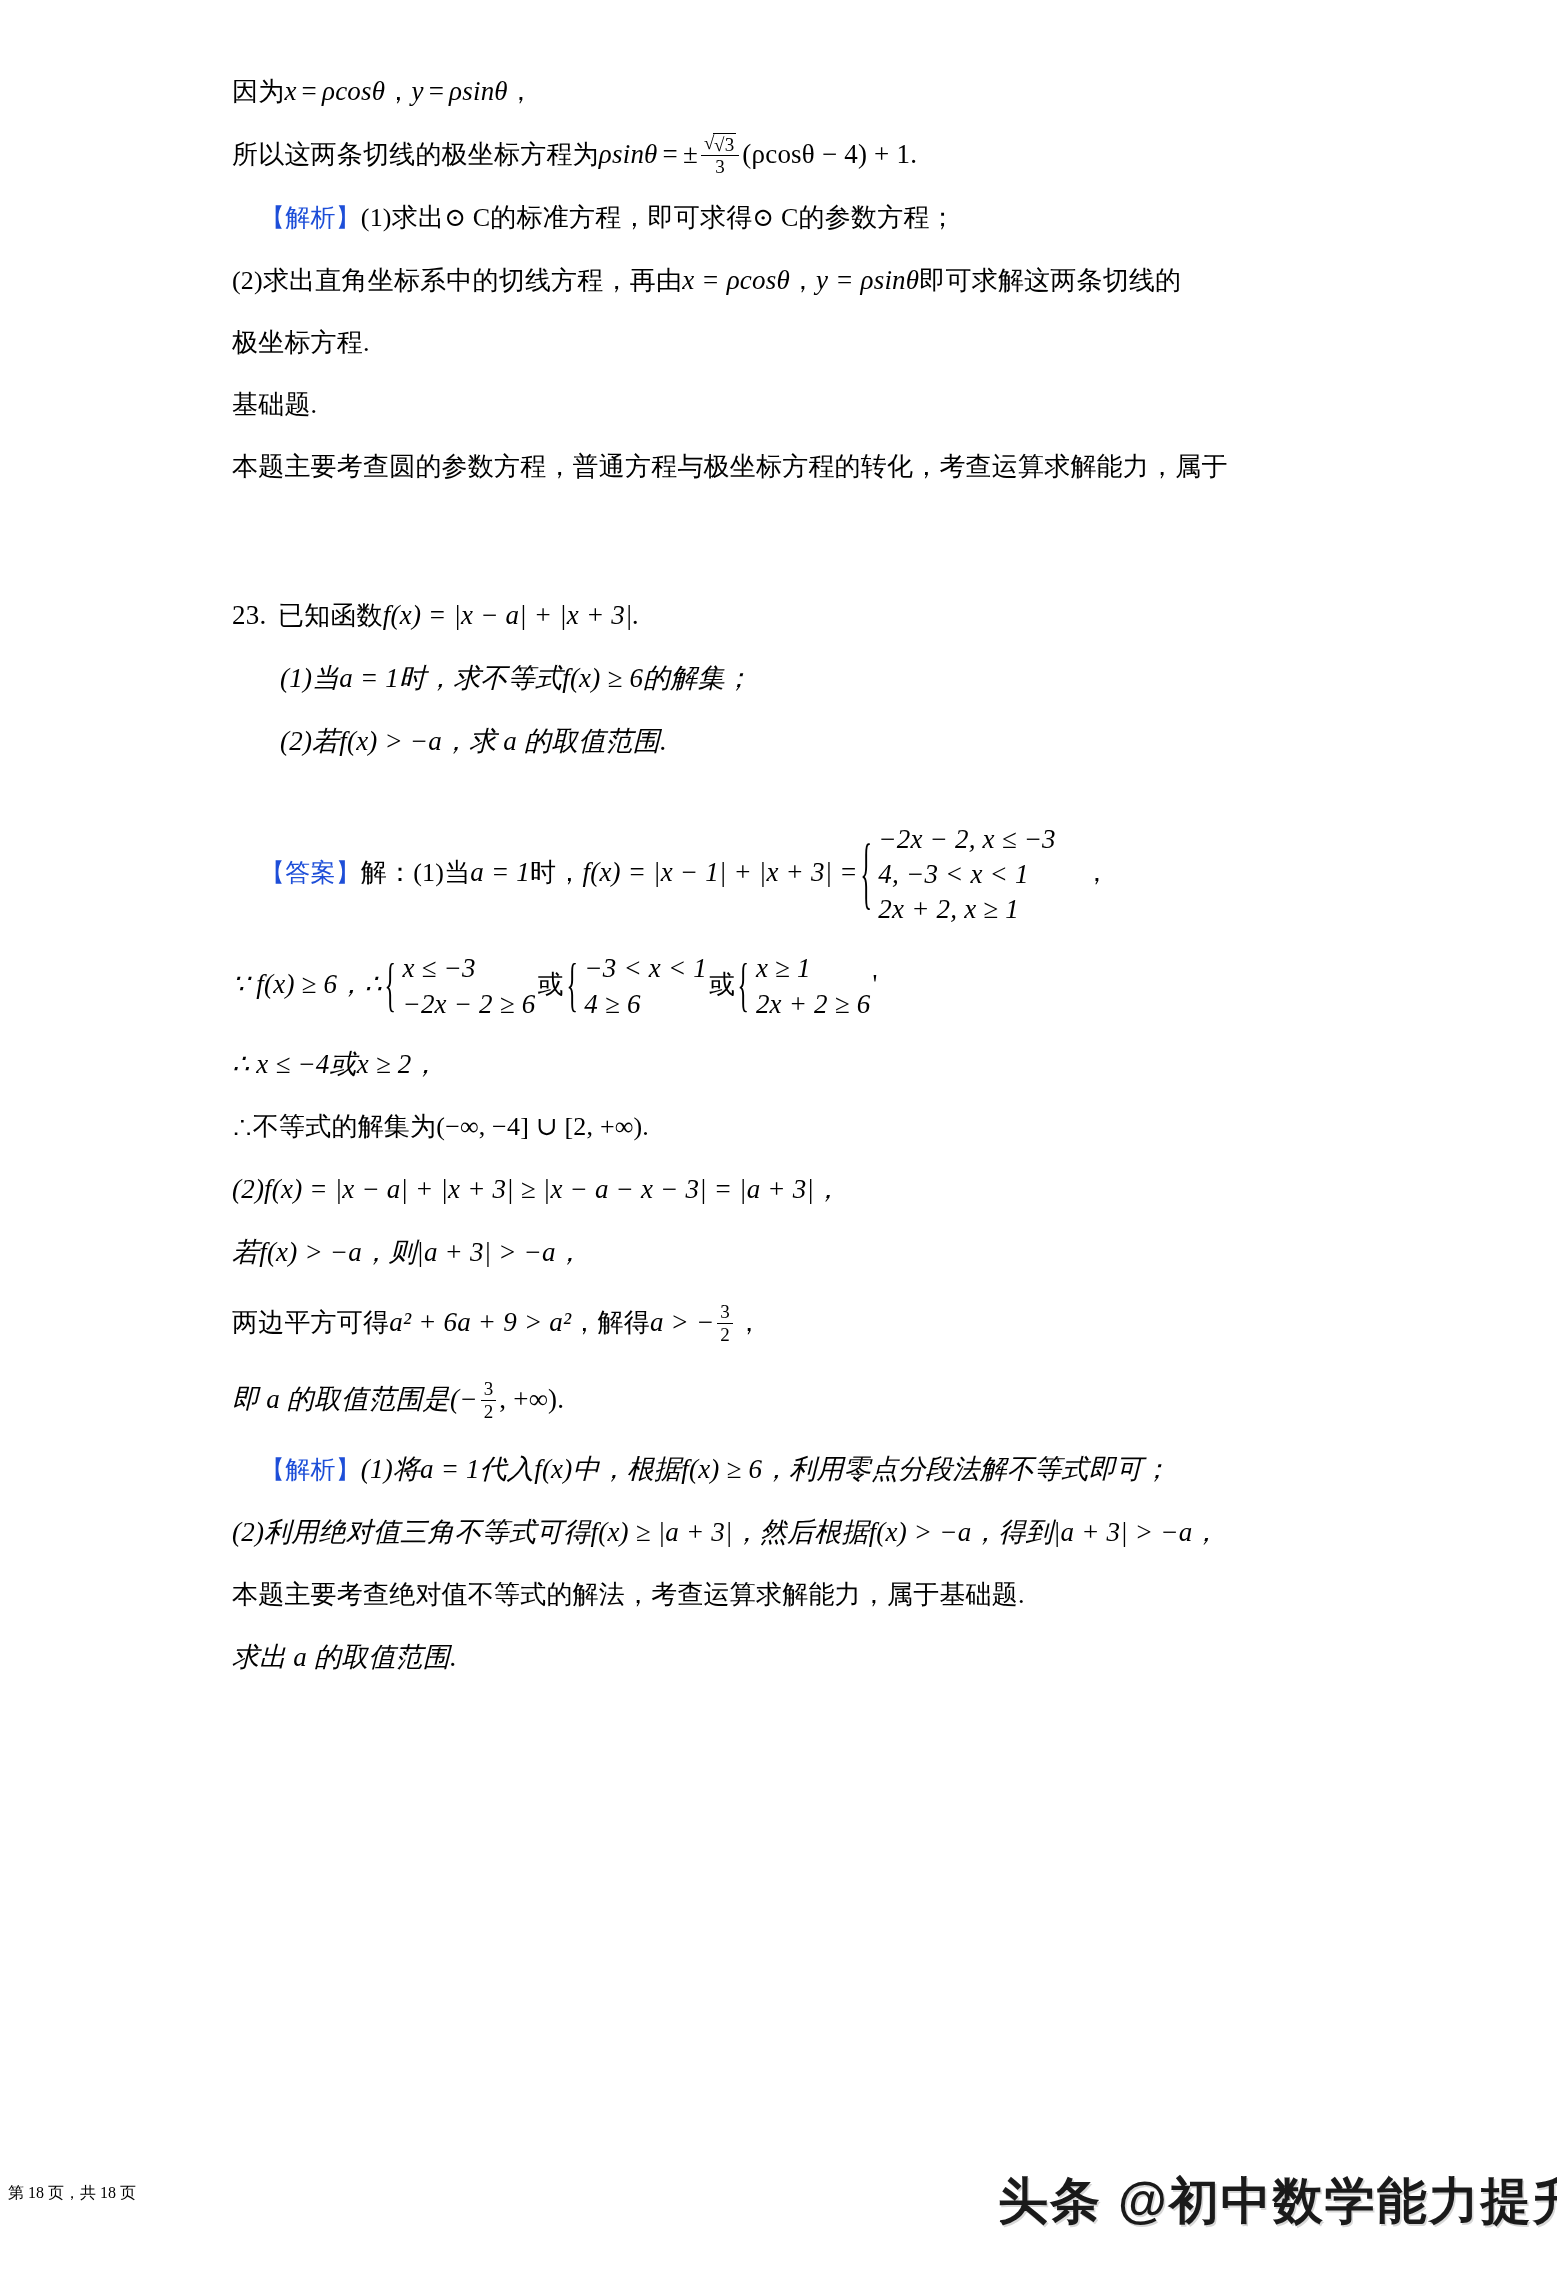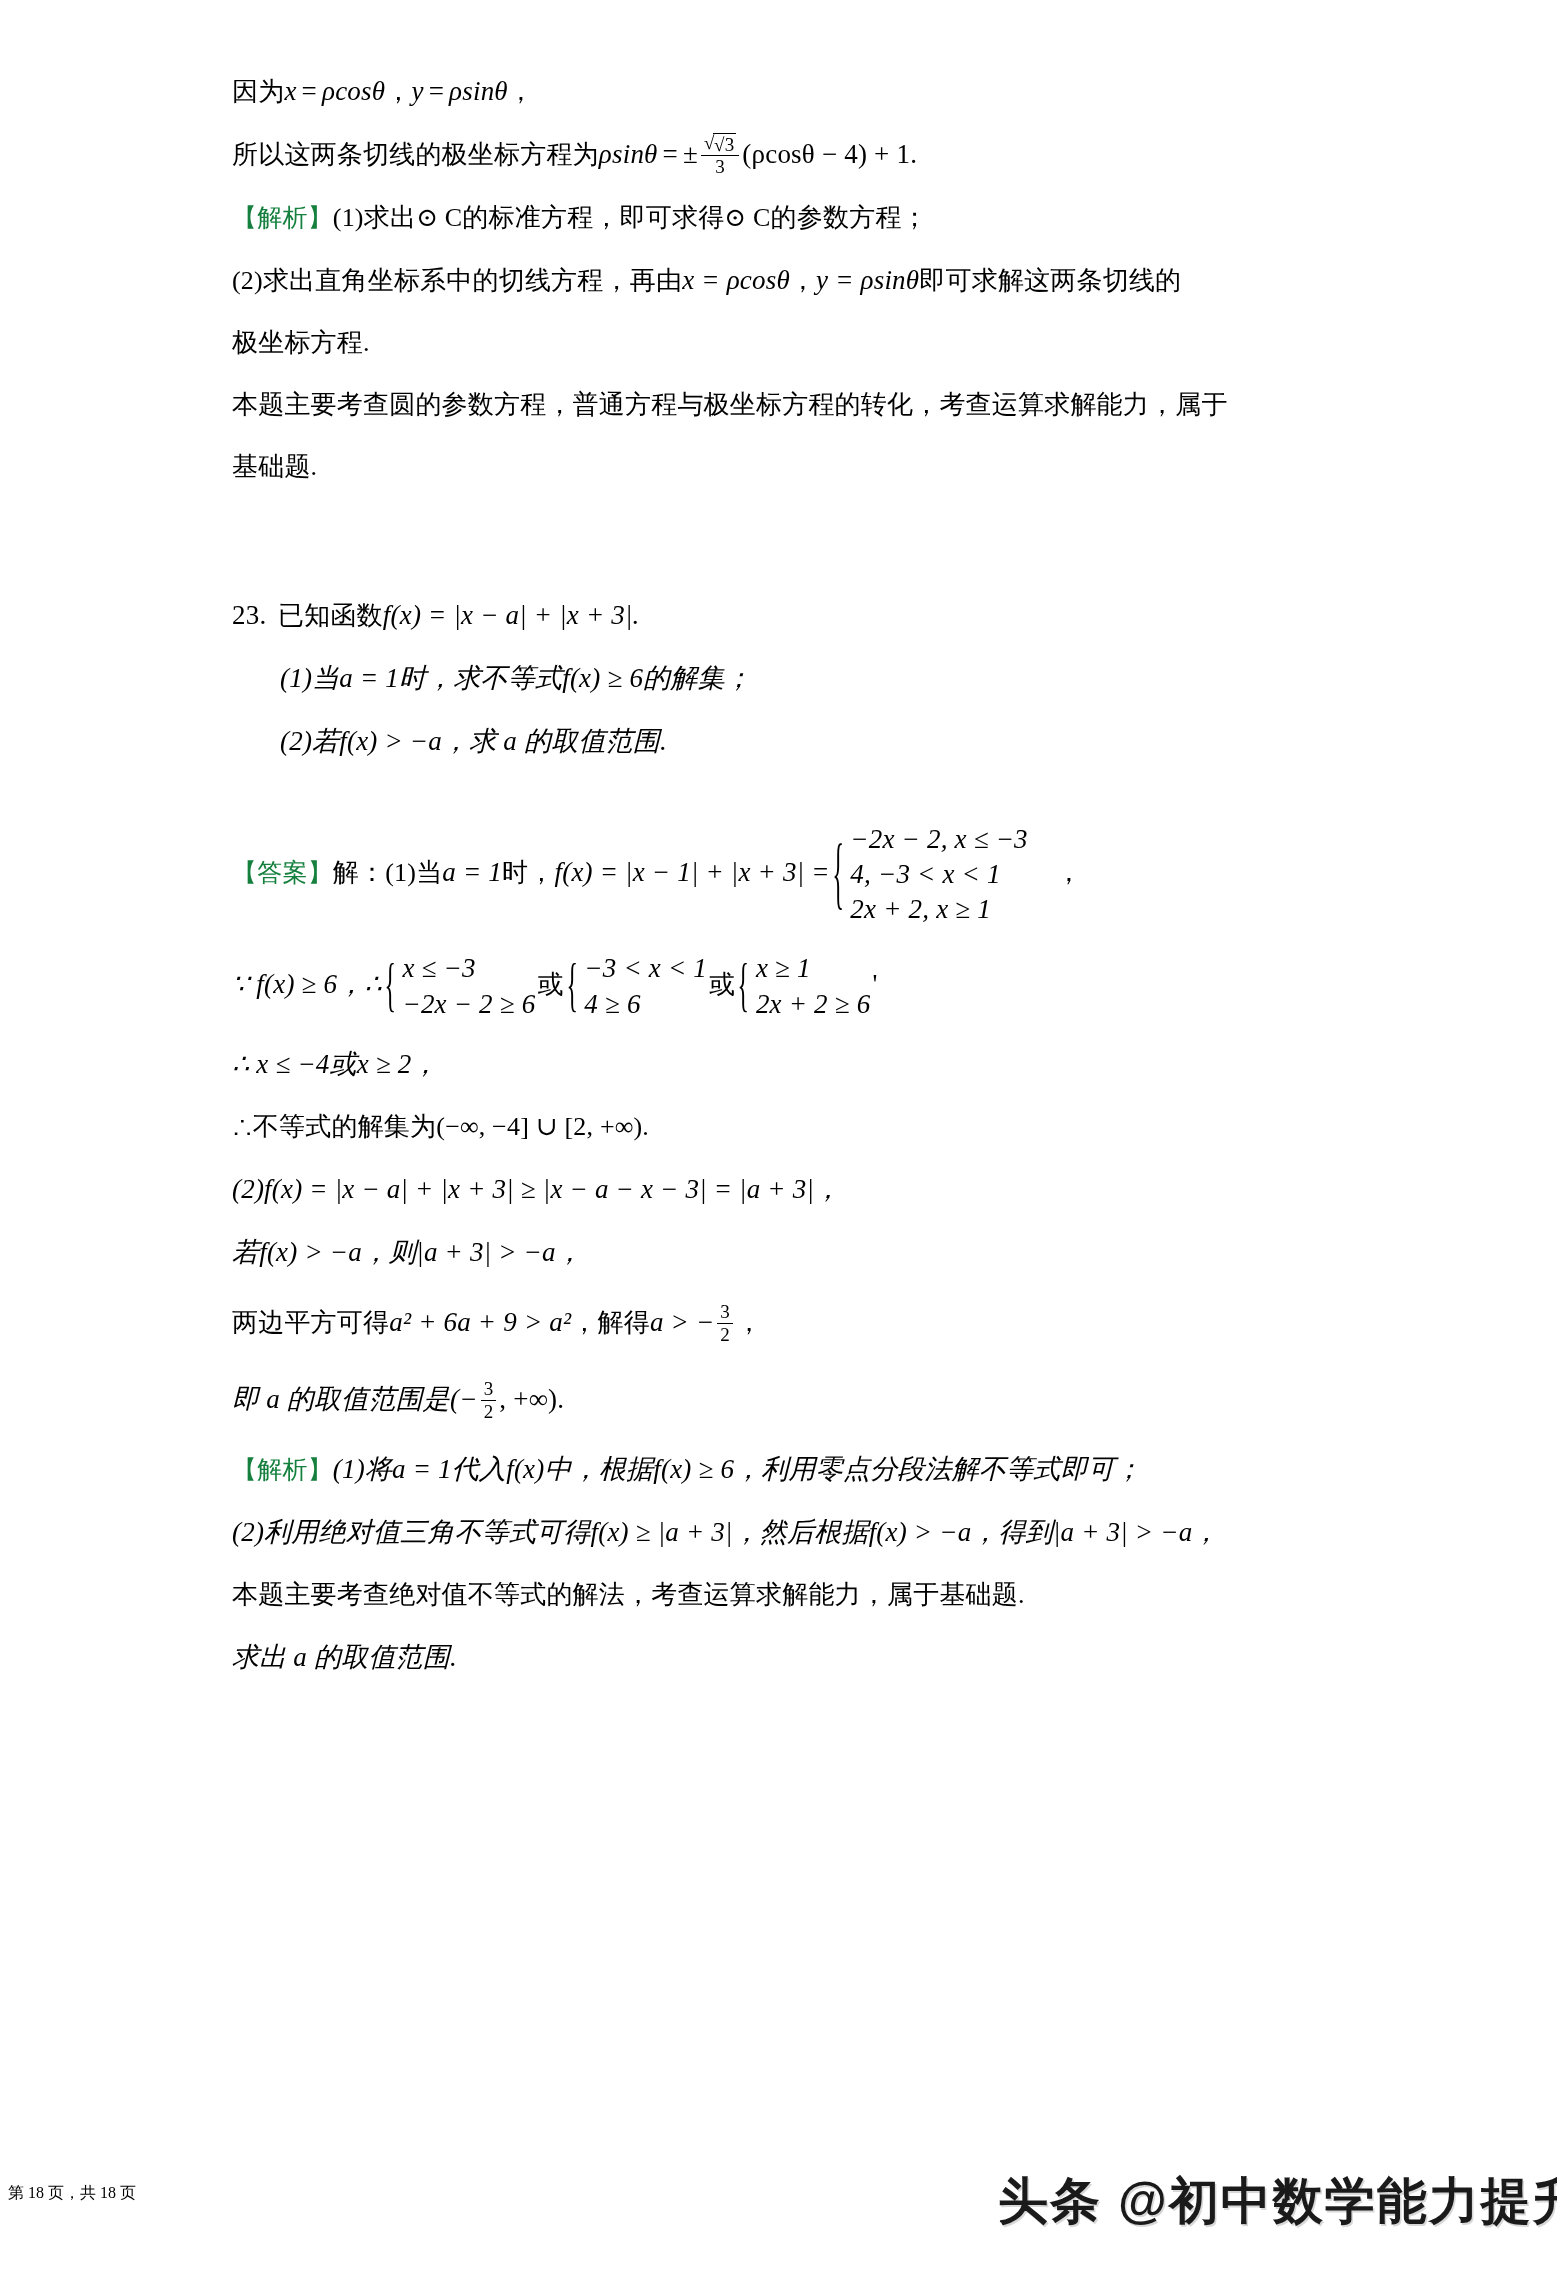--- a/index.html
+++ b/index.html
@@ -28,23 +28,24 @@
   .line {
     font-size: 26px;
     line-height: 62px;
     white-space: nowrap;
     letter-spacing: 0.2px;
   }
   .indent-1 { padding-left: 48px; }
   .gap-big { height: 86px; }
   .gap-mid { height: 36px; }
   .tag {
-    color: #15803d;
+    color: #1d4ed8;
     font-family: "Liberation Sans", sans-serif;
     font-size: 25px;
+    margin-left: 28px;
   }
   .cn {
     font-family: "Liberation Serif", "DejaVu Serif", serif;
     font-size: 26px;
   }
   .mi {
     font-style: italic;
     font-family: "Liberation Serif", "DejaVu Serif", serif;
     font-size: 27px;
   }
@@ -149,24 +150,24 @@
     </div>
 
     <div class="line">
       <span class="cn">(2)求出直角坐标系中的切线方程，再由</span><span class="mi">x = ρcosθ</span><span class="cn">，</span><span class="mi">y = ρsinθ</span><span class="cn">即可求解这两条切线的</span>
     </div>
     <div class="line">
       <span class="cn">极坐标方程.</span>
     </div>
 
     <div class="line">
+      <span class="cn">基础题.</span>
+    </div>
+    <div class="line">
       <span class="cn">本题主要考查圆的参数方程，普通方程与极坐标方程的转化，考查运算求解能力，属于</span>
-    </div>
-    <div class="line">
-      <span class="cn">基础题.</span>
     </div>
 
     <div class="gap-big"></div>
 
     <div class="line">
       <span class="mn q-num">23.</span><span class="cn">已知函数</span><span class="mi">f(x) = |x − a| + |x + 3|.</span>
     </div>
     <div class="line indent-1">
       <span class="mi">(1)当a = 1时，求不等式f(x) ≥ 6的解集；</span>
     </div>

